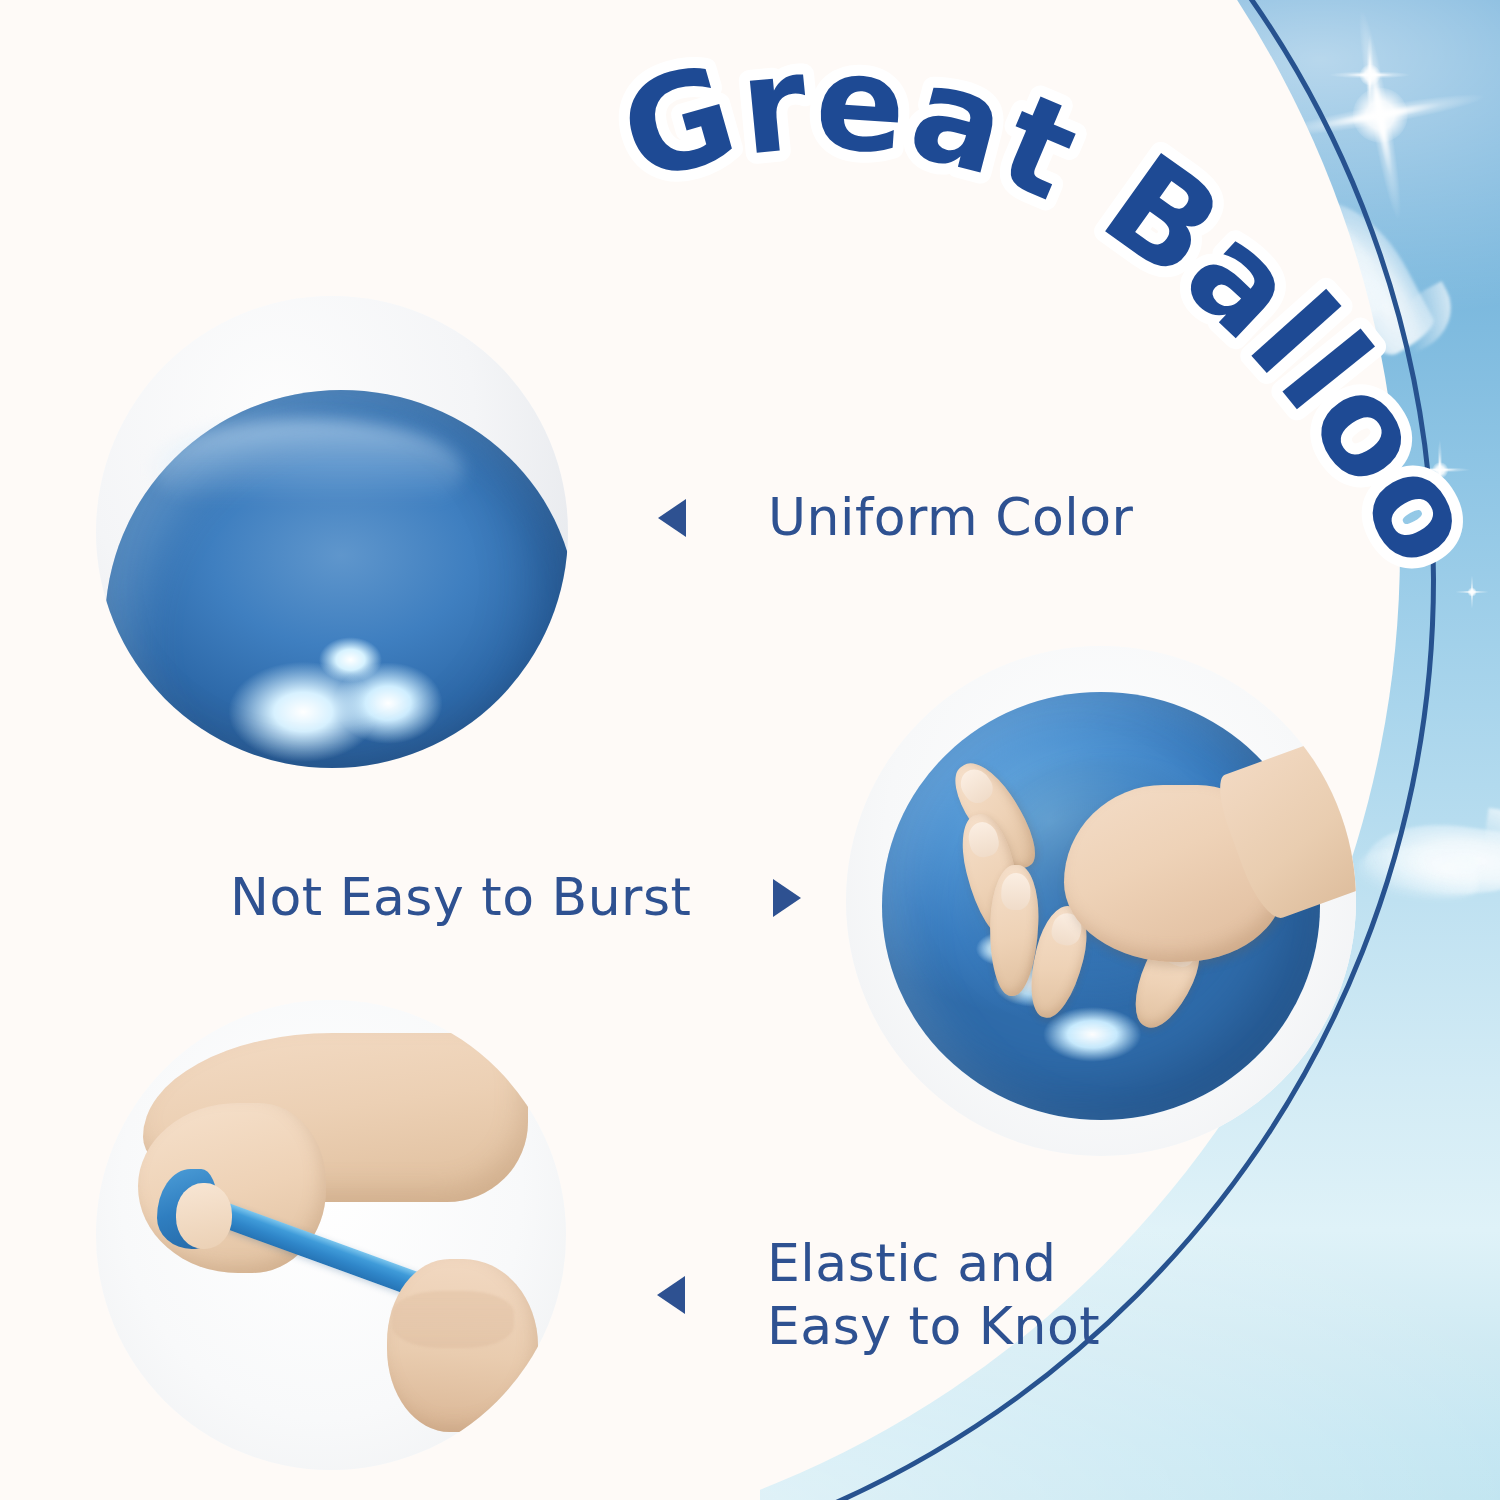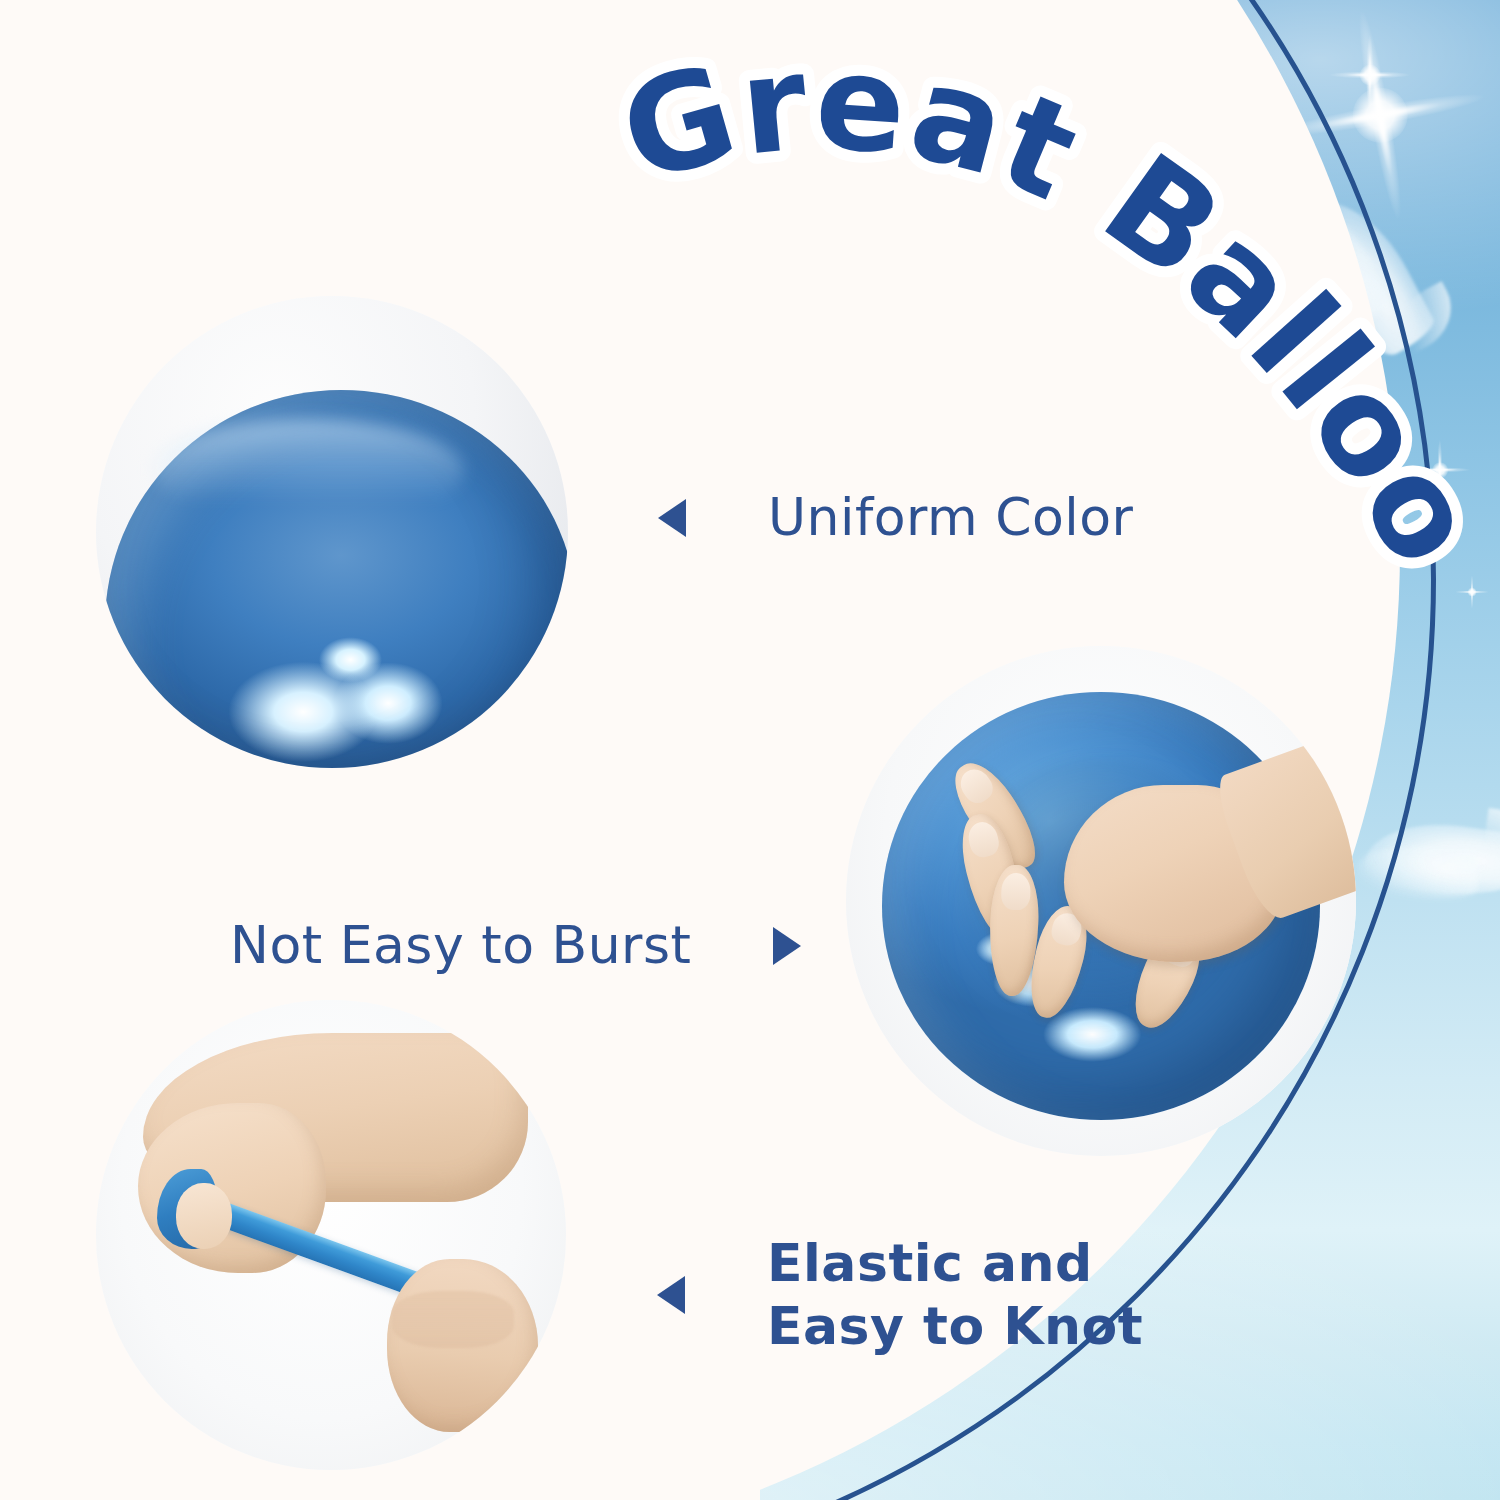--- a/index.html
+++ b/index.html
@@ -329,22 +329,22 @@
     margin-right: 42px;
   }
   .tri.right {
     border-top: 19px solid transparent;
     border-bottom: 19px solid transparent;
     border-left: 28px solid #2e5191;
     margin-left: 42px;
   }
 
   #label-uniform { left: 658px; top: 487px; font-size: 52px; }
-  #label-burst   { left: 230px; top: 867px; font-size: 52px; margin-top: 48px; }
-  #label-elastic { left: 657px; top: 1232px; font-size: 52px; font-weight: bold; }
+  #label-burst   { left: 230px; top: 867px; font-size: 52px; }
+  #label-elastic { left: 657px; top: 1232px; font-size: 52px; }
   #label-elastic .txt { line-height: 1.22; }
 
   
   .title-wrap {
     position: absolute;
     left: 0; top: 0;
     width: 1500px;
     height: 1500px;
     pointer-events: none;
   }

